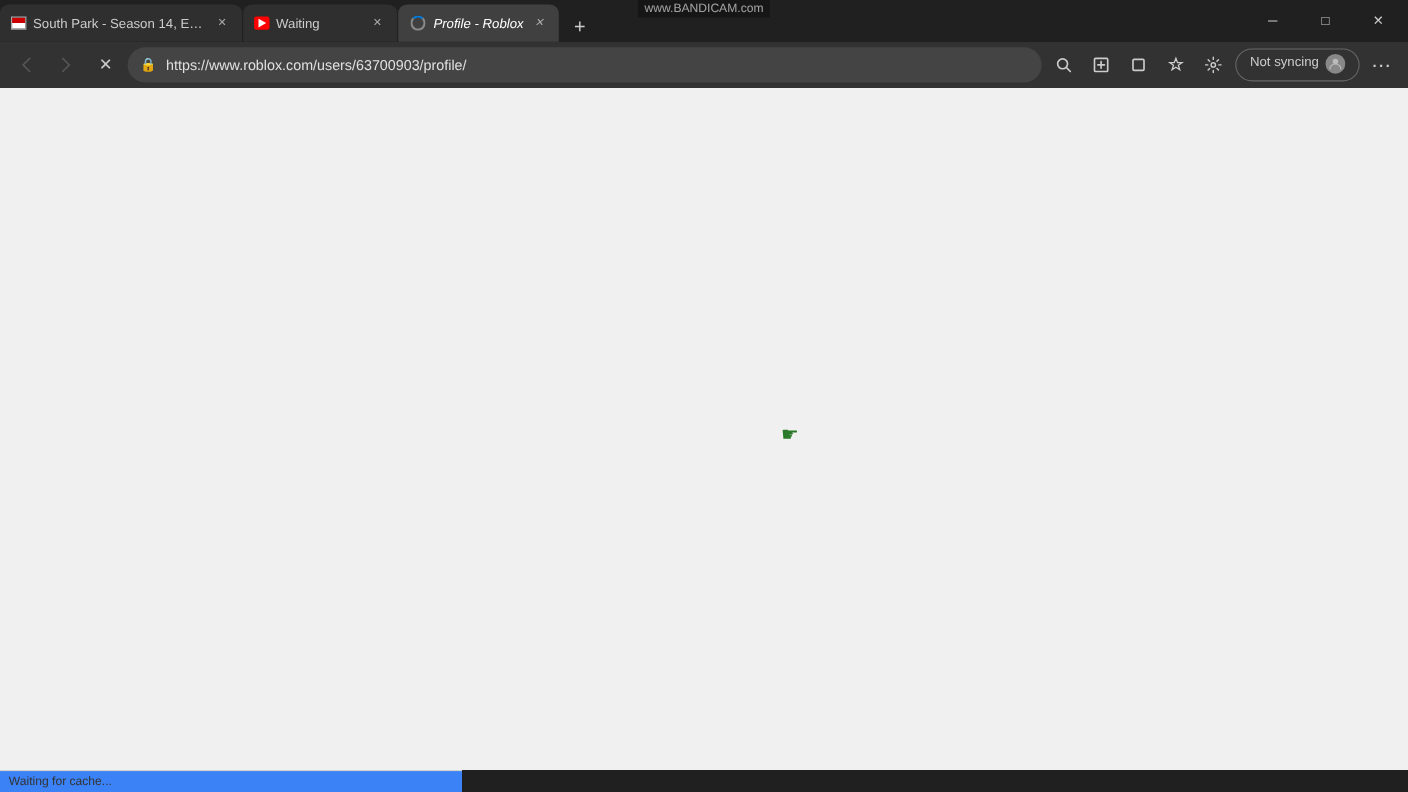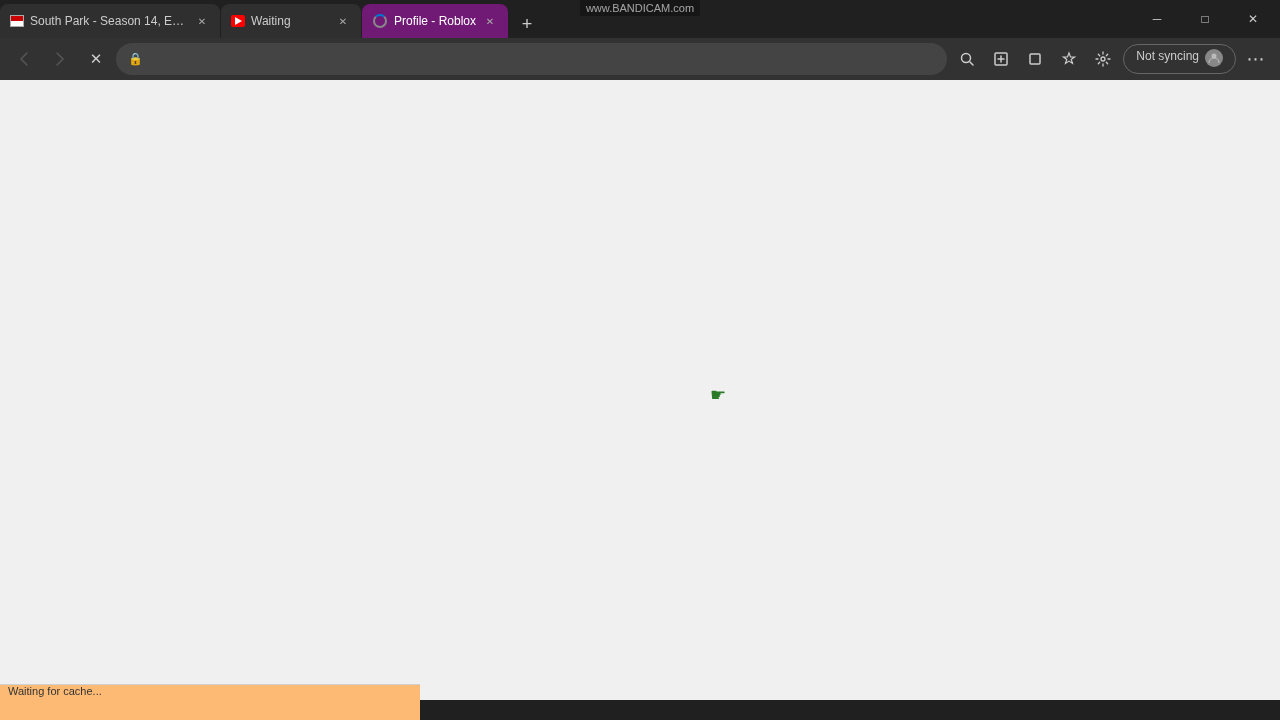--- a/index.html
+++ b/index.html
@@ -31,22 +31,23 @@
       color: #ccc;
       cursor: pointer;
       max-width: 220px;
       min-width: 140px;
       position: relative;
       background: #2f2f2f;
       margin-right: 1px;
       gap: 6px;
     }
     .tab.active {
-      background: #701a75;
+      background: #404040;
       color: #fff;
+      font-style: italic;
     }
     .tab-favicon {
       width: 16px;
       height: 16px;
       flex-shrink: 0;
       display: flex;
       align-items: center;
       justify-content: center;
       font-size: 10px;
     }
@@ -205,23 +206,24 @@
       top: 304px;
       z-index: 100;
     }
     .cursor-hand {
       font-size: 18px;
       color: #2a7a2a;
     }
 
     
     .status-bar {
-      background: #fdba74;
-      height: 36px;
-      display: flex;
+      background: #3b82f6;
+      height: 20px;
+      display: flex;
+      align-items: center;
       padding: 0 8px;
       border-top: 1px solid #d0d0d0;
       position: fixed;
       bottom: 0;
       left: 0;
       width: 420px;
     }
     .status-text {
       font-size: 11px;
       color: #333;
@@ -328,20 +330,21 @@
   <div class="nav-btn disabled">
     <svg width="16" height="16" viewBox="0 0 16 16" fill="currentColor">
       <path d="M5 2l6 6-6 6" stroke="currentColor" stroke-width="1.5" fill="none" stroke-linecap="round"></path>
     </svg>
   </div>
 
   <div class="nav-btn">✕</div>
 
   <div class="address-bar">
     <span class="address-lock-icon">🔒</span>
+    <span class="address-text">https://www.roblox.com/users/63700903/profile/</span>
   </div>
 
   <div class="nav-actions">
     <div class="nav-action-btn">
       <svg width="16" height="16" viewBox="0 0 16 16" fill="none">
         <circle cx="7" cy="7" r="4.5" stroke="#ccc" stroke-width="1.5"></circle>
         <path d="M11 11l3 3" stroke="#ccc" stroke-width="1.5" stroke-linecap="round"></path>
       </svg>
     </div>
     <div class="nav-action-btn">

